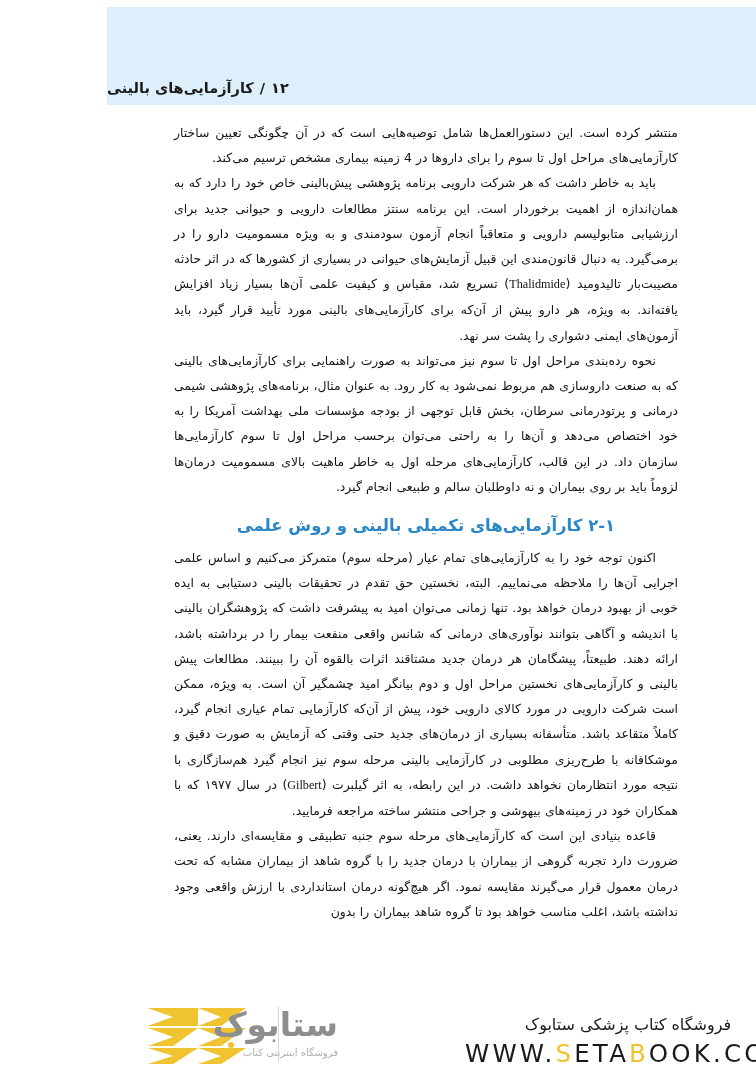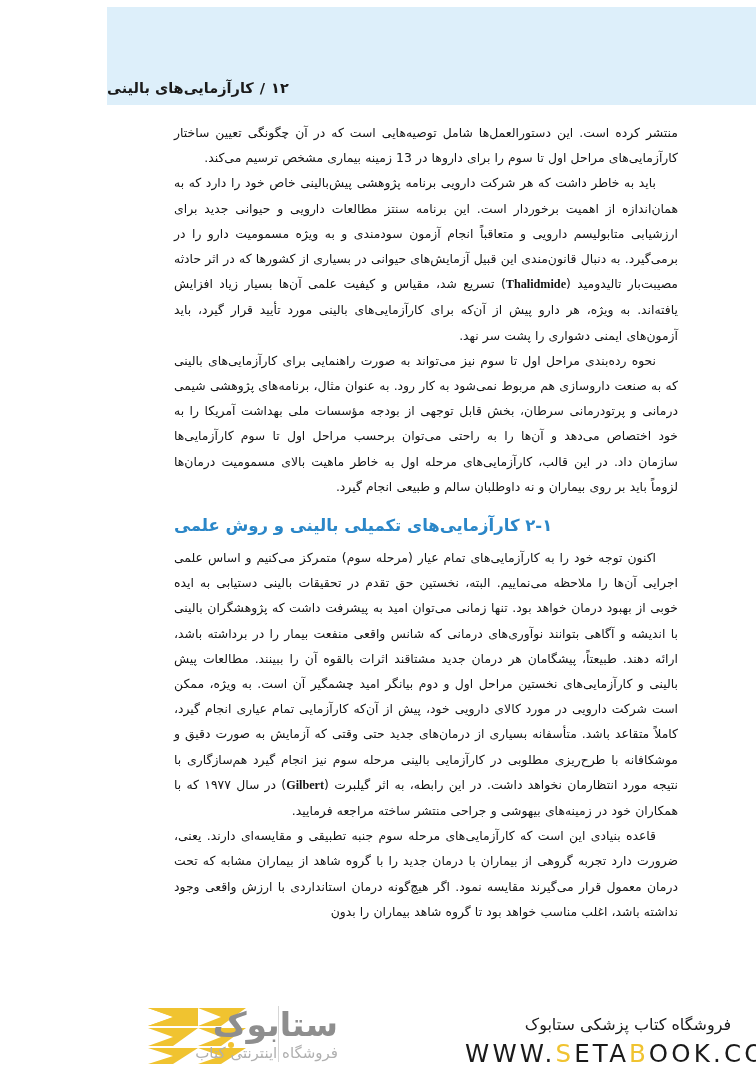--- a/index.html
+++ b/index.html
@@ -70,32 +70,31 @@
     word-spacing: 0.2px;
   }
   p.para.indent {
     text-indent: 22px;
   }
   p.para .lat {
     font-family: "Liberation Serif", "DejaVu Serif", serif;
     font-size: 12.2px;
     direction: ltr;
     unicode-bidi: embed;
-    font-weight: bold;
   }
 
   
   h2.section-heading {
     margin: 14px 0 6px 0;
     padding: 0;
     font-family: "DejaVu Sans", "Liberation Sans", sans-serif;
     font-size: 16.5px;
     font-weight: bold;
     color: #2b87c8;
-    text-align: left;
+    text-align: center;
     line-height: 26px;
     letter-spacing: 0;
   }
 
   
   .footer {
     position: absolute;
     bottom: 0;
     left: 0;
     width: 756px;
@@ -128,21 +127,21 @@
     position: absolute;
     width: 6px;
     height: 6px;
     border-radius: 50%;
     background: #f2c230;
     left: 70px;
     top: 38px;
   }
   .logo-sub {
     font-family: "DejaVu Sans", "Liberation Sans", sans-serif;
-    font-size: 15px;
+    font-size: 10px;
     color: #b0b0b0;
     line-height: 14px;
     direction: rtl;
     letter-spacing: 0.5px;
   }
   .logo-divider {
     position: absolute;
     left: 148px;
     top: 6px;
     width: 1px;
@@ -193,21 +192,21 @@
 <div class="page">
 
   <div class="header-band">
     <div class="header-inner">
       <span class="header-title">۱۲</span><span class="header-title" style="margin:0 6px;">/</span><span class="header-title">کارآزمایی‌های بالینی</span>
     </div>
   </div>
 
   <div class="content">
 
-    <p class="para">منتشر کرده است. این دستورالعمل‌ها شامل توصیه‌هایی است که در آن چگونگی تعیین ساختار کارآزمایی‌های مراحل اول تا سوم را برای داروها در 13 زمینه بیماری مشخص ترسیم می‌کند.</p>
+    <p class="para">منتشر کرده است. این دستورالعمل‌ها شامل توصیه‌هایی است که در آن چگونگی تعیین ساختار کارآزمایی‌های مراحل اول تا سوم را برای داروها در 4 زمینه بیماری مشخص ترسیم می‌کند.</p>
 
     <p class="para indent"><span>باید به خاطر داشت که هر شرکت دارویی برنامه پژوهشی پیش‌بالینی خاص خود را دارد که به همان‌اندازه از اهمیت برخوردار است. این برنامه سنتز مطالعات دارویی و حیوانی جدید برای ارزشیابی متابولیسم دارویی و متعاقباً انجام آزمون سودمندی و به ویژه مسمومیت دارو را در برمی‌گیرد. به دنبال قانون‌مندی این قبیل آزمایش‌های حیوانی در بسیاری از کشورها که در اثر حادثه مصیبت‌بار تالیدومید (</span><span class="lat">Thalidmide</span><span>) تسریع شد، مقیاس و کیفیت علمی آن‌ها بسیار زیاد افزایش یافته‌اند. به ویژه، هر دارو پیش از آن‌که برای کارآزمایی‌های بالینی مورد تأیید قرار گیرد، باید آزمون‌های ایمنی دشواری را پشت سر نهد.</span></p>
 
     <p class="para indent">نحوه رده‌بندی مراحل اول تا سوم نیز می‌تواند به صورت راهنمایی برای کارآزمایی‌های بالینی که به صنعت داروسازی هم مربوط نمی‌شود به کار رود. به عنوان مثال، برنامه‌های پژوهشی شیمی درمانی و پرتودرمانی سرطان، بخش قابل توجهی از بودجه مؤسسات ملی بهداشت آمریکا را به خود اختصاص می‌دهد و آن‌ها را به راحتی می‌توان برحسب مراحل اول تا سوم کارآزمایی‌ها سازمان داد. در این قالب، کارآزمایی‌های مرحله اول به خاطر ماهیت بالای مسمومیت درمان‌ها لزوماً باید بر روی بیماران و نه داوطلبان سالم و طبیعی انجام گیرد.</p>
 
 
     <h2 class="section-heading">۲-۱ کارآزمایی‌های تکمیلی بالینی و روش علمی</h2>
 
     <p class="para indent"><span>اکنون توجه خود را به کارآزمایی‌های تمام عیار (مرحله سوم) متمرکز می‌کنیم و اساس علمی اجرایی آن‌ها را ملاحظه می‌نماییم. البته، نخستین حق تقدم در تحقیقات بالینی دستیابی به ایده خوبی از بهبود درمان خواهد بود. تنها زمانی می‌توان امید به پیشرفت داشت که پژوهشگران بالینی با اندیشه و آگاهی بتوانند نوآوری‌های درمانی که شانس واقعی منفعت بیمار را در برداشته باشد، ارائه دهند. طبیعتاً، پیشگامان هر درمان جدید مشتاقند اثرات بالقوه آن را ببینند. مطالعات پیش بالینی و کارآزمایی‌های نخستین مراحل اول و دوم بیانگر امید چشمگیر آن است. به ویژه، ممکن است شرکت دارویی در مورد کالای دارویی خود، پیش از آن‌که کارآزمایی تمام عیاری انجام گیرد، کاملاً متقاعد باشد. متأسفانه بسیاری از درمان‌های جدید حتی وقتی که آزمایش به صورت دقیق و موشکافانه با طرح‌ریزی مطلوبی در کارآزمایی بالینی مرحله سوم نیز انجام گیرد هم‌سازگاری با نتیجه مورد انتظارمان نخواهد داشت. در این رابطه، به اثر گیلبرت (</span><span class="lat">Gilbert</span><span>) در سال ۱۹۷۷ که با همکاران خود در زمینه‌های بیهوشی و جراحی منتشر ساخته مراجعه فرمایید.</span></p>
 

